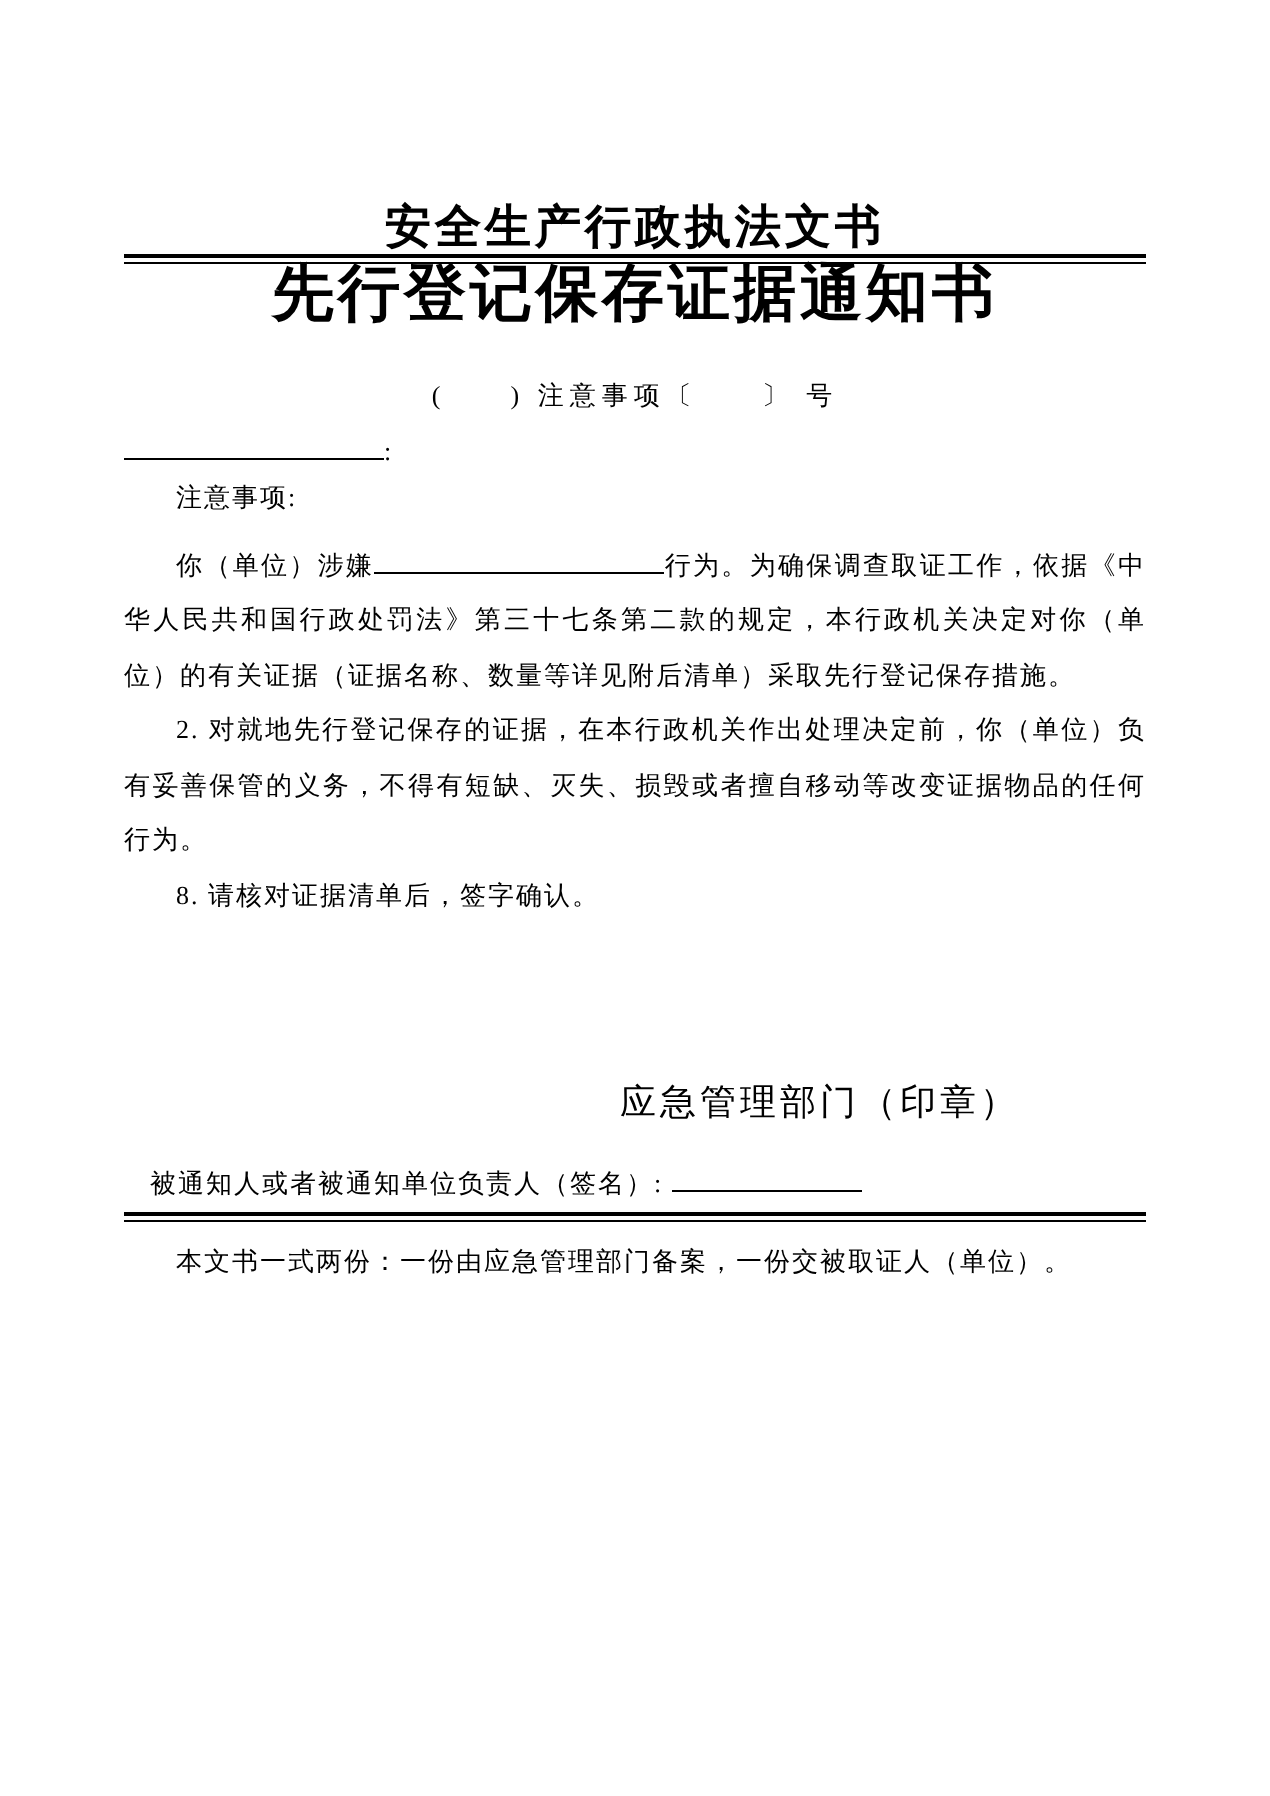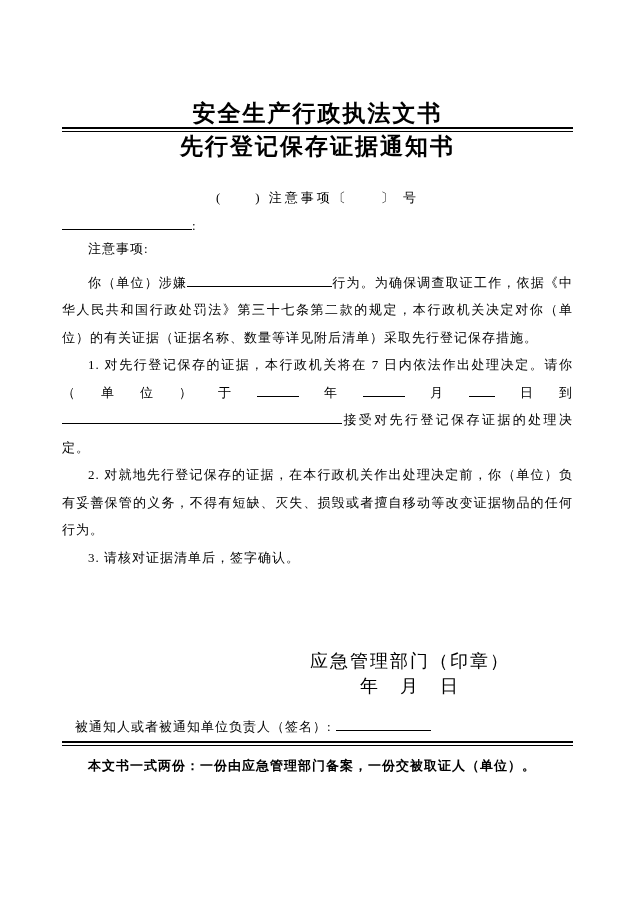--- a/index.html
+++ b/index.html
@@ -16,21 +16,21 @@
     padding: 101px 62px 0 62px;
     overflow: hidden;
   }
   h1, h2 { margin: 0; text-align: center; font-weight: bold; }
   h1 { font-size: 23px; line-height: 26px; letter-spacing: 2px; }
   .double-rule {
     height: 5px;
     border-top: 2px solid #000;
     border-bottom: 1px solid #000;
   }
-  h2 { font-size: 23px; line-height: 28px; letter-spacing: 2px; margin-top: 1px; }
+  h2 { font-size: 31px; line-height: 28px; letter-spacing: 2px; margin-top: 1px; }
   .doc-number {
     margin-top: 29px;
     text-align: center;
     font-size: 13px;
     line-height: 16px;
     letter-spacing: 3px;
   }
   .addressee { margin-top: 11px; font-size: 13px; line-height: 18px; }
   .body {
     margin: 0;
@@ -69,21 +69,20 @@
     line-height: 18px;
     text-indent: 1em;
     letter-spacing: 1px;
   }
   .bottom-rule { margin-top: 5px; }
   .footer-note {
     margin: 12px 0 0 0;
     font-size: 13px;
     line-height: 16px;
     letter-spacing: 1px;
-    font-weight: bold;
   }
 </style>
 </head>
 <body>
 
 <div class="page">
 
   <h1>安全生产行政执法文书</h1>
 
   <div class="double-rule"></div>
@@ -91,30 +90,28 @@
   <h2>先行登记保存证据通知书</h2>
 
   <div class="doc-number">(　　) 注意事项〔　　〕 号</div>
 
   <div class="addressee"><span class="blank w130"></span><span>:</span></div>
 
   <p class="body indent">注意事项:</p>
 
   <p class="body indent first-para"><span>你（单位）涉嫌</span><span class="blank w145"></span><span>行为。为确保调查取证工作，依据《中华人民共和国行政处罚法》第三十七条第二款的规定，本行政机关决定对你（单位）的有关证据（证据名称、数量等详见附后清单）采取先行登记保存措施。</span></p>
 
-  <p class="body indent"><span>1. 对先行登记保存的证据，本行政机关将在 7 日内依法作出处理决定。请你（单位）于</span><span class="blank w42"></span><span>年</span><span class="blank w42"></span><span>月</span><span class="blank w26"></span><span>日到</span><span class="blank w280"></span><span>接受对先行登记保存证据的处理决定。</span></p>
 
   <p class="body indent">2. 对就地先行登记保存的证据，在本行政机关作出处理决定前，你（单位）负有妥善保管的义务，不得有短缺、灭失、损毁或者擅自移动等改变证据物品的任何行为。</p>
 
-  <p class="body indent">3. 请核对证据清单后，签字确认。</p>
+  <p class="body indent">8. 请核对证据清单后，签字确认。</p>
 
   <div class="sig-block">
     <div class="sig-inner">
       <div>应急管理部门（印章）</div>
-      <div class="date-line">年　月　日</div>
     </div>
   </div>
 
   <div class="notified"><span>被通知人或者被通知单位负责人（签名）:</span> <span class="blank w95"></span></div>
 
   <div class="double-rule bottom-rule"></div>
 
   <p class="footer-note indent">本文书一式两份：一份由应急管理部门备案，一份交被取证人（单位）。</p>
 
 </div>

